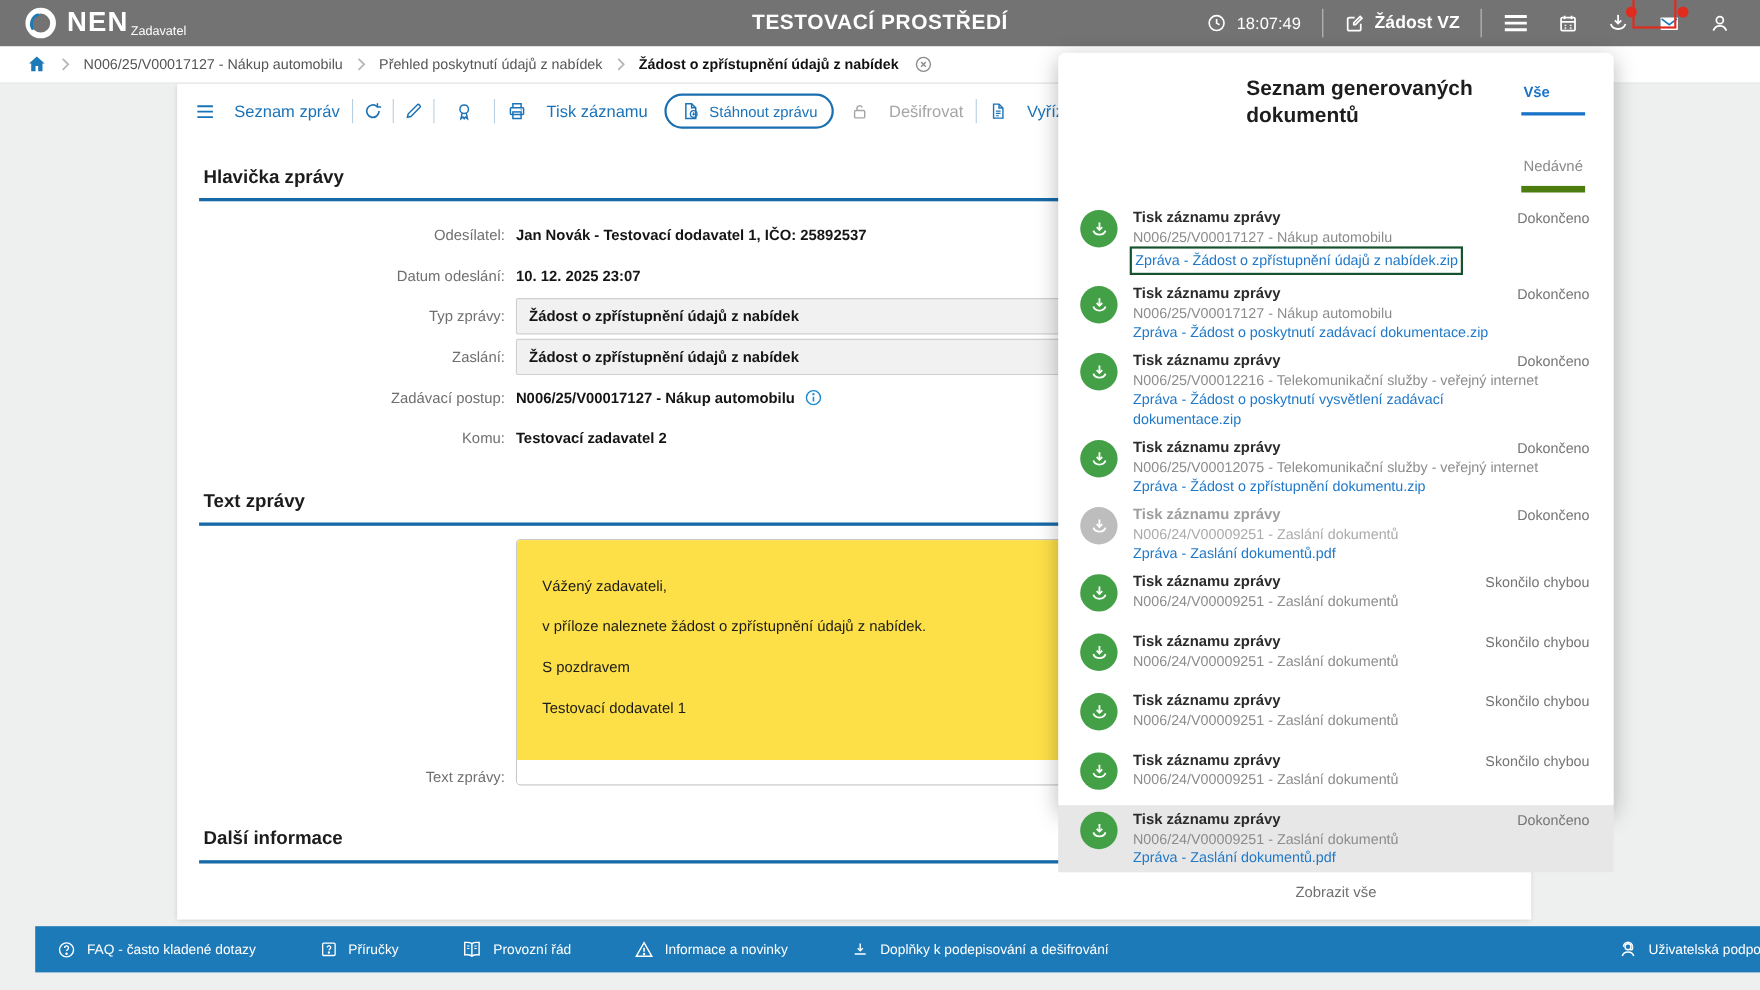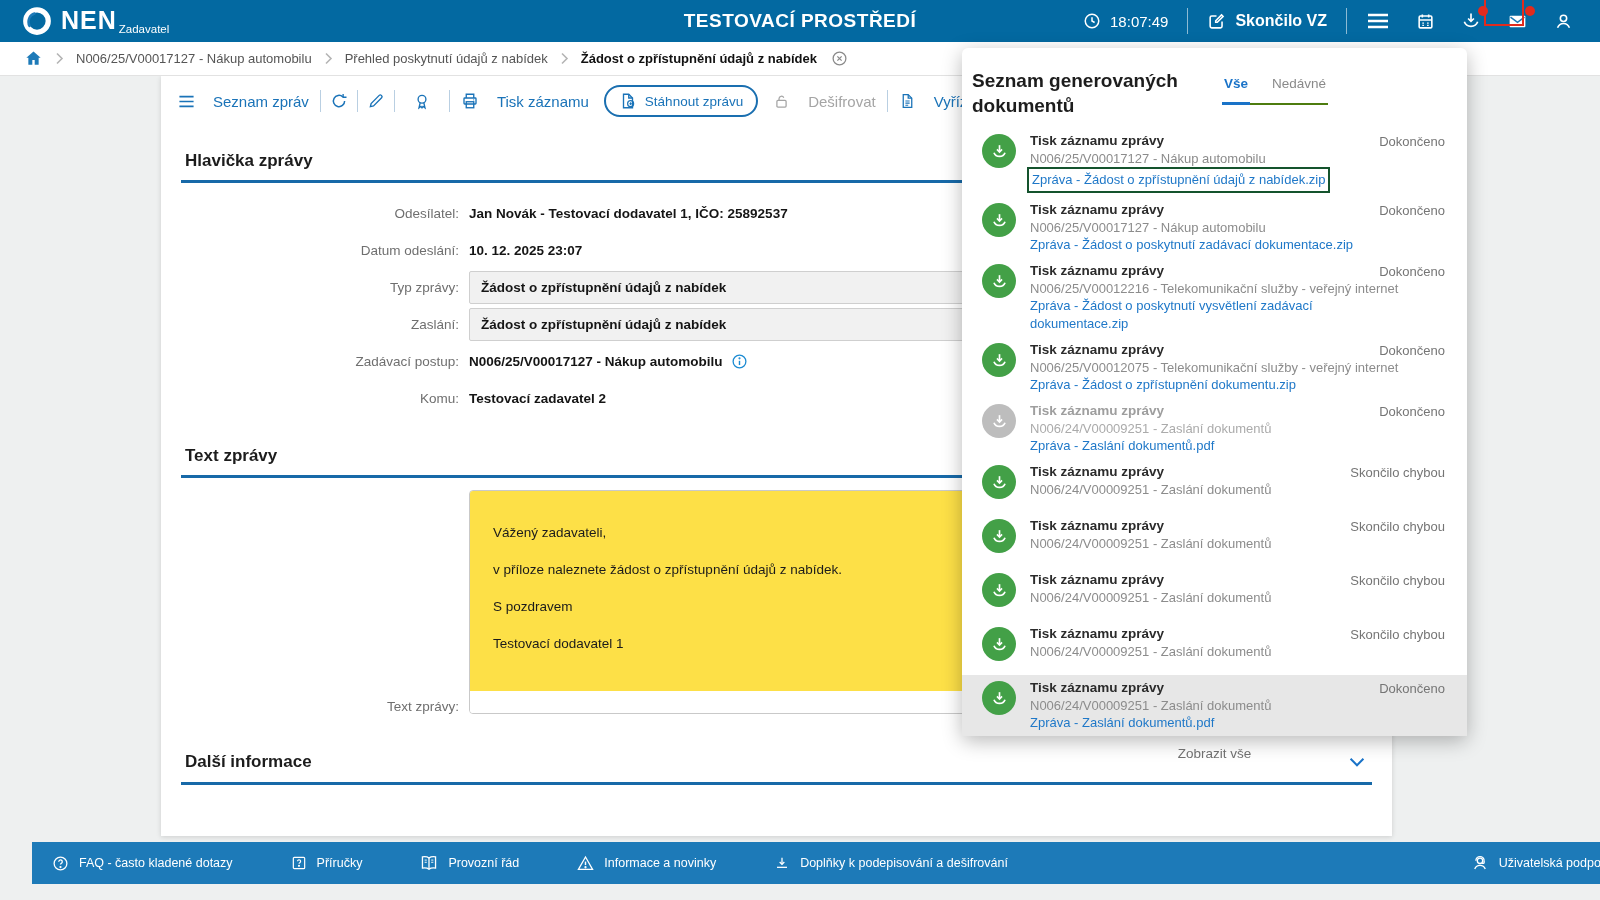--- a/index.html
+++ b/index.html
@@ -1,21 +1,21 @@
 <!DOCTYPE html>
 <html><head>
 <meta charset="utf-8">
 <style>
   * { margin:0; padding:0; box-sizing:border-box; }
   html,body { width:1600px; height:900px; overflow:hidden; }
   body { font-family:"Liberation Sans", sans-serif; font-size:13.5px; color:#222; background:#eef0f0; position:relative; }
   svg { display:block; }
 
   
-  .topbar { position:absolute; top:0; left:0; width:1600px; height:42px; background:#0369a1; color:#fff; display:flex; align-items:center; padding-left:22px; z-index:60; }
+  .topbar { position:absolute; top:0; left:0; width:1600px; height:42px; background:#737373; color:#fff; display:flex; align-items:center; padding-left:22px; z-index:60; }
   .brand { display:flex; align-items:center; gap:9px; }
   .brand-text { display:flex; align-items:flex-start; }
   .brand-name { font-size:25px; font-weight:bold; letter-spacing:1px; line-height:26px; }
   .brand-sub { font-size:11.5px; margin-top:16px; margin-left:2px; }
   .env-title { position:absolute; left:50%; transform:translateX(-50%); font-size:19px; font-weight:bold; letter-spacing:.5px; white-space:nowrap; }
   .topbar-right { margin-left:auto; display:flex; align-items:center; height:100%; padding-right:14px; }
   .tb-item { display:flex; align-items:center; gap:9px; padding:0 13px; height:100%; cursor:pointer; }
   .tb-time { font-size:15px; }
   .tb-create { font-size:16px; font-weight:bold; }
   .tb-divider { width:1px; height:26px; background:rgba(255,255,255,.55); margin:0 6px; }
@@ -58,23 +58,23 @@
   .textbox-inner { background:#fde047; padding:33px 23px 12px 23px; min-height:200px; }
   .textbox-inner p { margin:0 0 20px 0; font-size:13.5px; color:#1b1b1b; line-height:17px; }
   .textbox-foot { height:22px; background:#fff; }
 
   .sec3 { margin-top:24px; }
   .collapsed-area { height:30px; }
   .chev-btn { cursor:pointer; }
 
   
   .panel { position:absolute; left:962px; top:48px; width:505px; height:688px; background:#fff; border-radius:6px; box-shadow:0 5px 20px rgba(0,0,0,.28); z-index:70; display:flex; flex-direction:column; }
-  .panel-head { display:flex; justify-content:flex-start; padding:20px 26px 2px 10px; }
+  .panel-head { display:flex; justify-content:flex-end; padding:20px 26px 2px 10px; }
   .panel-title { font-size:19px; font-weight:bold; color:#1d1d1d; width:250px; line-height:25px; }
-  .tabs { display:flex; gap:20px; margin-top:8px; align-self:flex-start; border-bottom:2px solid #4d7c0f; }
+  .tabs { display:flex; gap:40px; margin-top:8px; align-self:flex-start; border-bottom:6px solid #4d7c0f;flex-direction:column; }
   .tab { font-size:13.5px; padding:0 2px 11px 2px; cursor:pointer; }
   .tab.active { color:#1a73c8; font-weight:bold; border-bottom:3px solid #1a73c8; margin-bottom:-2px; }
   .tab.inactive { color:#8a8a8a; }
   .doc-list { flex:1; padding-top:8px; }
   .doc-item { display:flex; align-items:flex-start; min-height:54px; padding:4px 22px 4px 20px; }
   .doc-icon { width:34px; height:34px; border-radius:50%; background:#43a047; flex:none; margin:2px 14px 0 0; display:flex; align-items:center; justify-content:center; }
   .doc-item.muted .doc-icon, .doc-item.icon-gray .doc-icon { background:#bdbdbd; }
   .doc-text { flex:1; min-width:0; }
   .doc-title { font-weight:bold; font-size:13.5px; color:#2b2b2b; line-height:18px; }
   .doc-sub { font-size:13px; color:#8c8c8c; line-height:17px; white-space:nowrap; }
@@ -119,21 +119,21 @@
       <span class="tb-time">18:07:49</span>
     </div>
     <div class="tb-divider"></div>
     <div class="tb-item">
       <span>
         <svg width="19" height="19" viewBox="0 0 24 24" fill="none" stroke="#fff" stroke-width="2">
             <path d="M12 5H6a2 2 0 0 0-2 2v11a2 2 0 0 0 2 2h11a2 2 0 0 0 2-2v-6"></path>
             <path d="M18.3 3.7l2 2L13 13h-2v-2z"></path>
           </svg>
       </span>
-      <span class="tb-create">Skončilo VZ</span>
+      <span class="tb-create">Žádost VZ</span>
     </div>
     <div class="tb-divider"></div>
     <div class="tb-item icon-only">
       <span>
         <svg width="24" height="20" viewBox="0 0 24 20" fill="none" stroke="#fff" stroke-width="2.6">
             <path d="M2 4h20M2 10h20M2 16h20"></path>
           </svg>
       </span>
     </div>
     <div class="tb-item icon-only">

